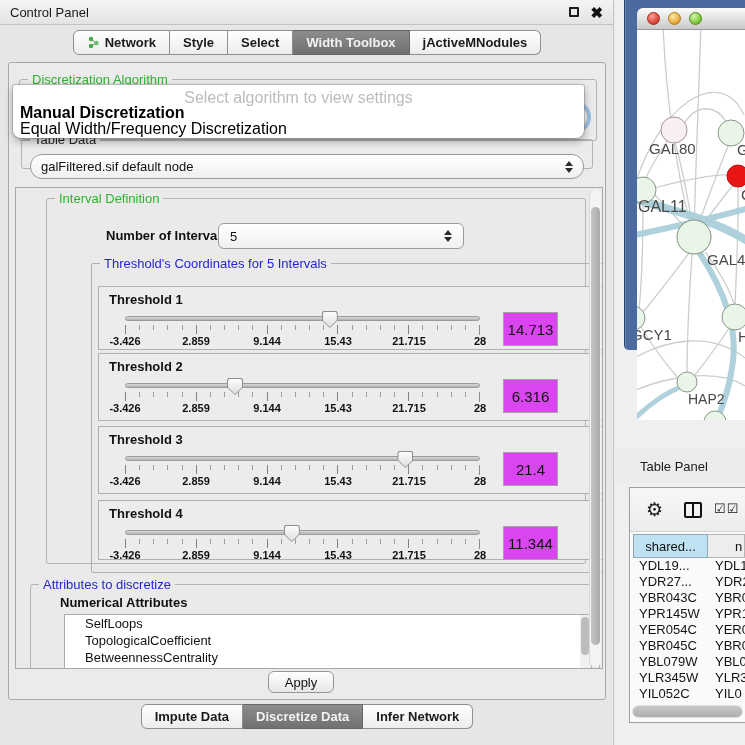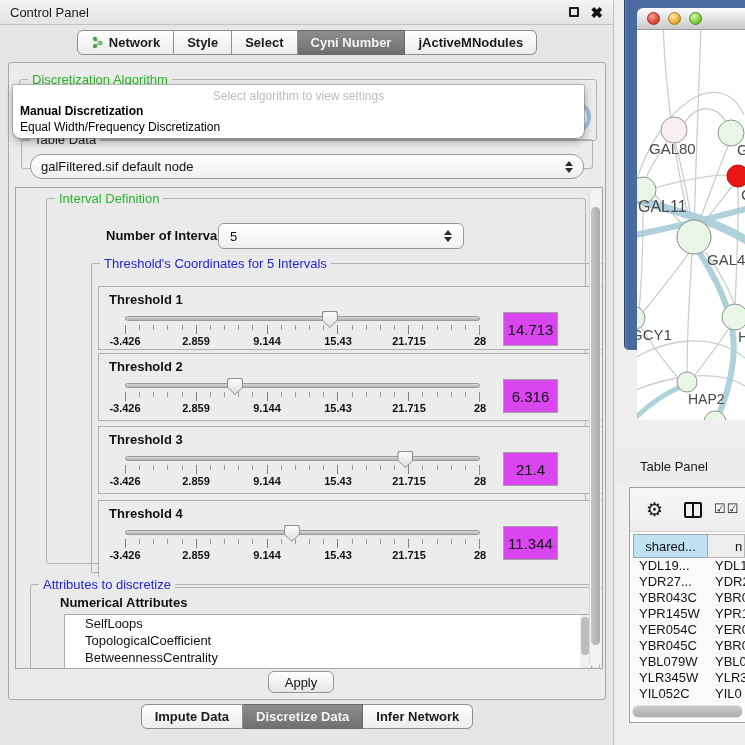--- a/index.html
+++ b/index.html
@@ -23,21 +23,21 @@
 
   .cp-frame { position:absolute; left:8px; top:62px; width:598px; height:638px; border:1px solid #a8a8a8; border-radius:3px; background:#ebebeb; }
 
   .group { position:absolute; border:1px solid #b3b3b3; border-radius:3px; }
   .group-title { position:absolute; top:-8px; left:8px; background:#ebebeb; padding:0 4px; font-size:13px; white-space:nowrap; }
   .green { color:#2cb52c; } .blue { color:#2525d0; } .dark { color:#222; }
 
   .algo-group { left:10px; top:16px; width:578px; height:62px; }
   .algo-combo { position:absolute; left:8px; top:24px; right:8px; height:26px; border-radius:13px; background:linear-gradient(#ffffff,#efefef); border:1px solid #97b6d4; box-shadow:0 0 0 3px rgba(96,160,219,.6); display:flex; align-items:center; padding:0 9px; z-index:1; }
 
-  .popup { position:absolute; left:4px; top:22px; width:571px; height:53px; background:#ffffff; border-radius:2px 2px 8px 8px; box-shadow:0 3px 9px rgba(0,0,0,.35), 0 0 0 1px rgba(150,150,150,.45); z-index:5; font-size:12px; }
+  .popup { position:absolute; left:4px; top:22px; width:571px; height:53px; background:#ffffff; border-radius:2px 2px 8px 8px; box-shadow:0 3px 9px rgba(0,0,0,.35), 0 0 0 1px rgba(150,150,150,.45); z-index:5; font-size:16px; }
   .popup-hint { position:absolute; top:4px; left:0; right:0; text-align:center; color:#bcbcbc; }
   .popup-opt { position:absolute; left:3px; color:#000; padding:1px 4px; width:99%; }
   .popup-opt.sel { top:18px; font-weight:bold; }
   .popup-opt.plain { top:34px; }
 
   .tabledata-group { left:12px; top:76px; width:572px; height:30px; z-index:2; }
   .select-box { position:absolute; left:8px; top:14px; right:8px; height:25px; border-radius:12px; background:linear-gradient(#ffffff,#f0f0f0); border:1px solid #9a9a9a; display:flex; align-items:center; font-size:13px; color:#111; padding:0 10px; }
   .updown { margin-left:auto; display:flex; flex-direction:column; gap:2px; align-items:center; }
   .updown i { width:0; height:0; border-left:4px solid transparent; border-right:4px solid transparent; }
   .updown .up { border-bottom:5px solid #2c2c2c; }
@@ -136,21 +136,21 @@
           </svg>
           <span>Network</span>
         </div>
         <div class="tab">
             <span>Style</span>
           </div>
         <div class="tab">
             <span>Select</span>
           </div>
         <div class="tab active">
-            <span>Cyni Number</span>
+            <span>Width Toolbox</span>
           </div>
         <div class="tab">
             <span>jActiveMNodules</span>
           </div>
       </div>
     </nav>
 
     <div class="cp-frame">
 
       <div class="group algo-group">
@@ -244,21 +244,21 @@
                     <span class="tl1">2.859</span>
                     <span class="tl2">9.144</span>
                     <span class="tl3">15.43</span>
                     <span class="tl4">21.715</span>
                     <span class="tl5">28</span>
                 </div>
               </div>
               <input class="t-value" value="21.4" style="">
             </div>
 
-            <div class="threshold-box" style="top:236px; height:88px;">
+            <div class="threshold-box" style="top:236px; height:60px;">
               <div class="t-label">Threshold 4</div>
               <div class="slider-zone">
                 <div class="track"></div>
                 <div class="handle" style="left: 47%;"></div>
                 <div class="ticks"></div>
                 <div class="tick-labels">
                   <span class="tl0">-3.426</span>
                     <span class="tl1">2.859</span>
                     <span class="tl2">9.144</span>
                     <span class="tl3">15.43</span>

